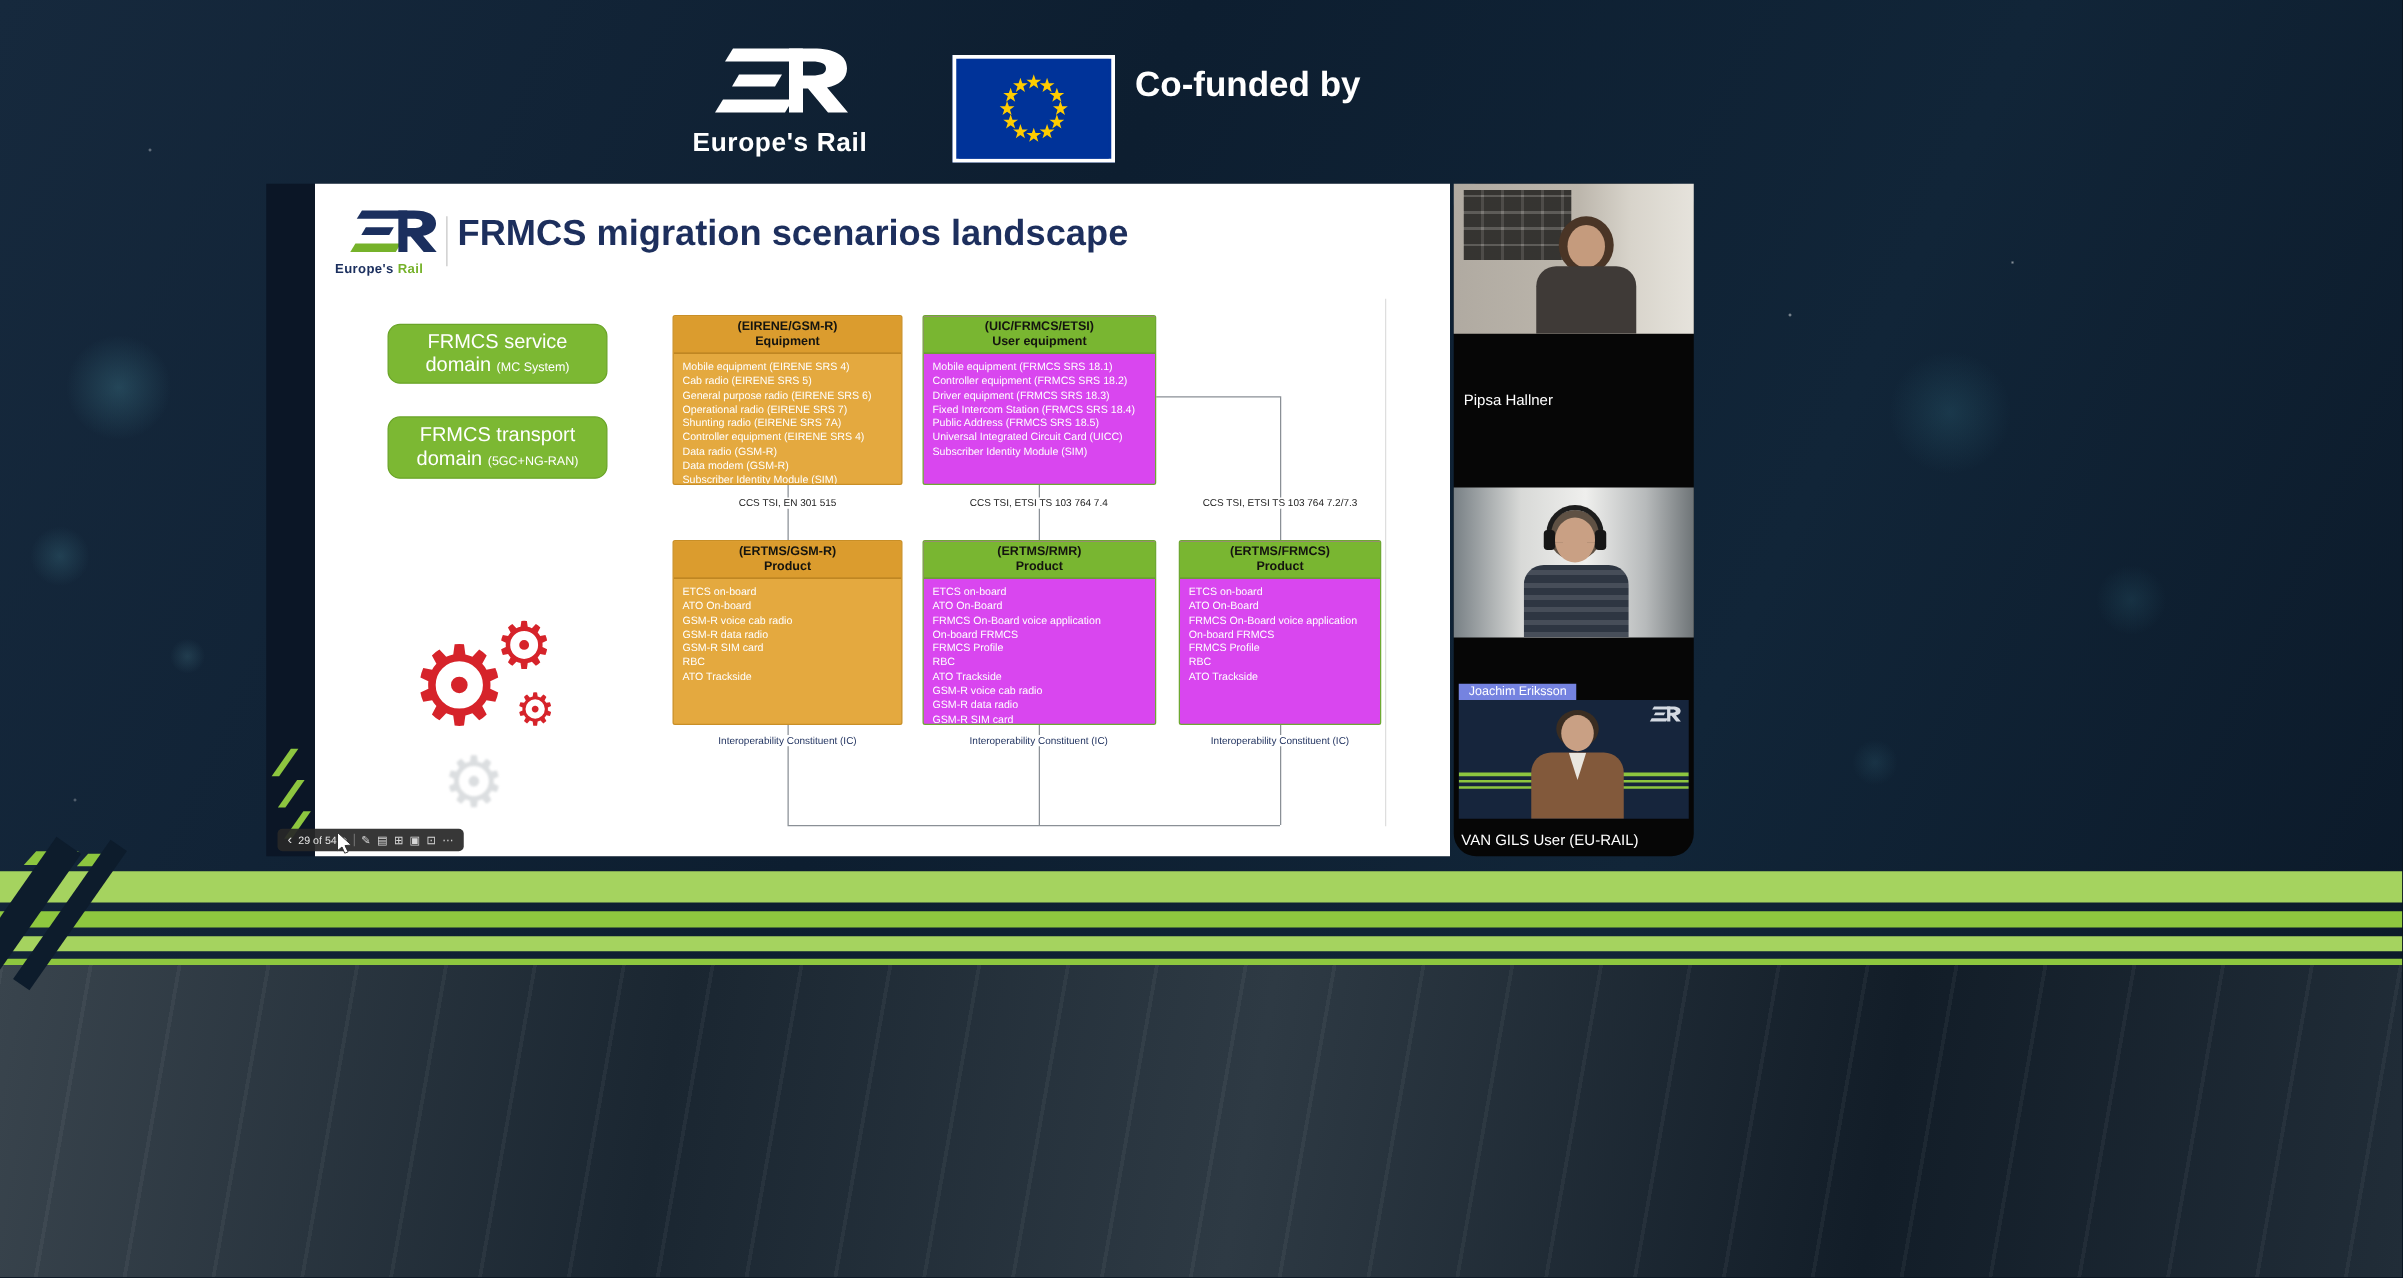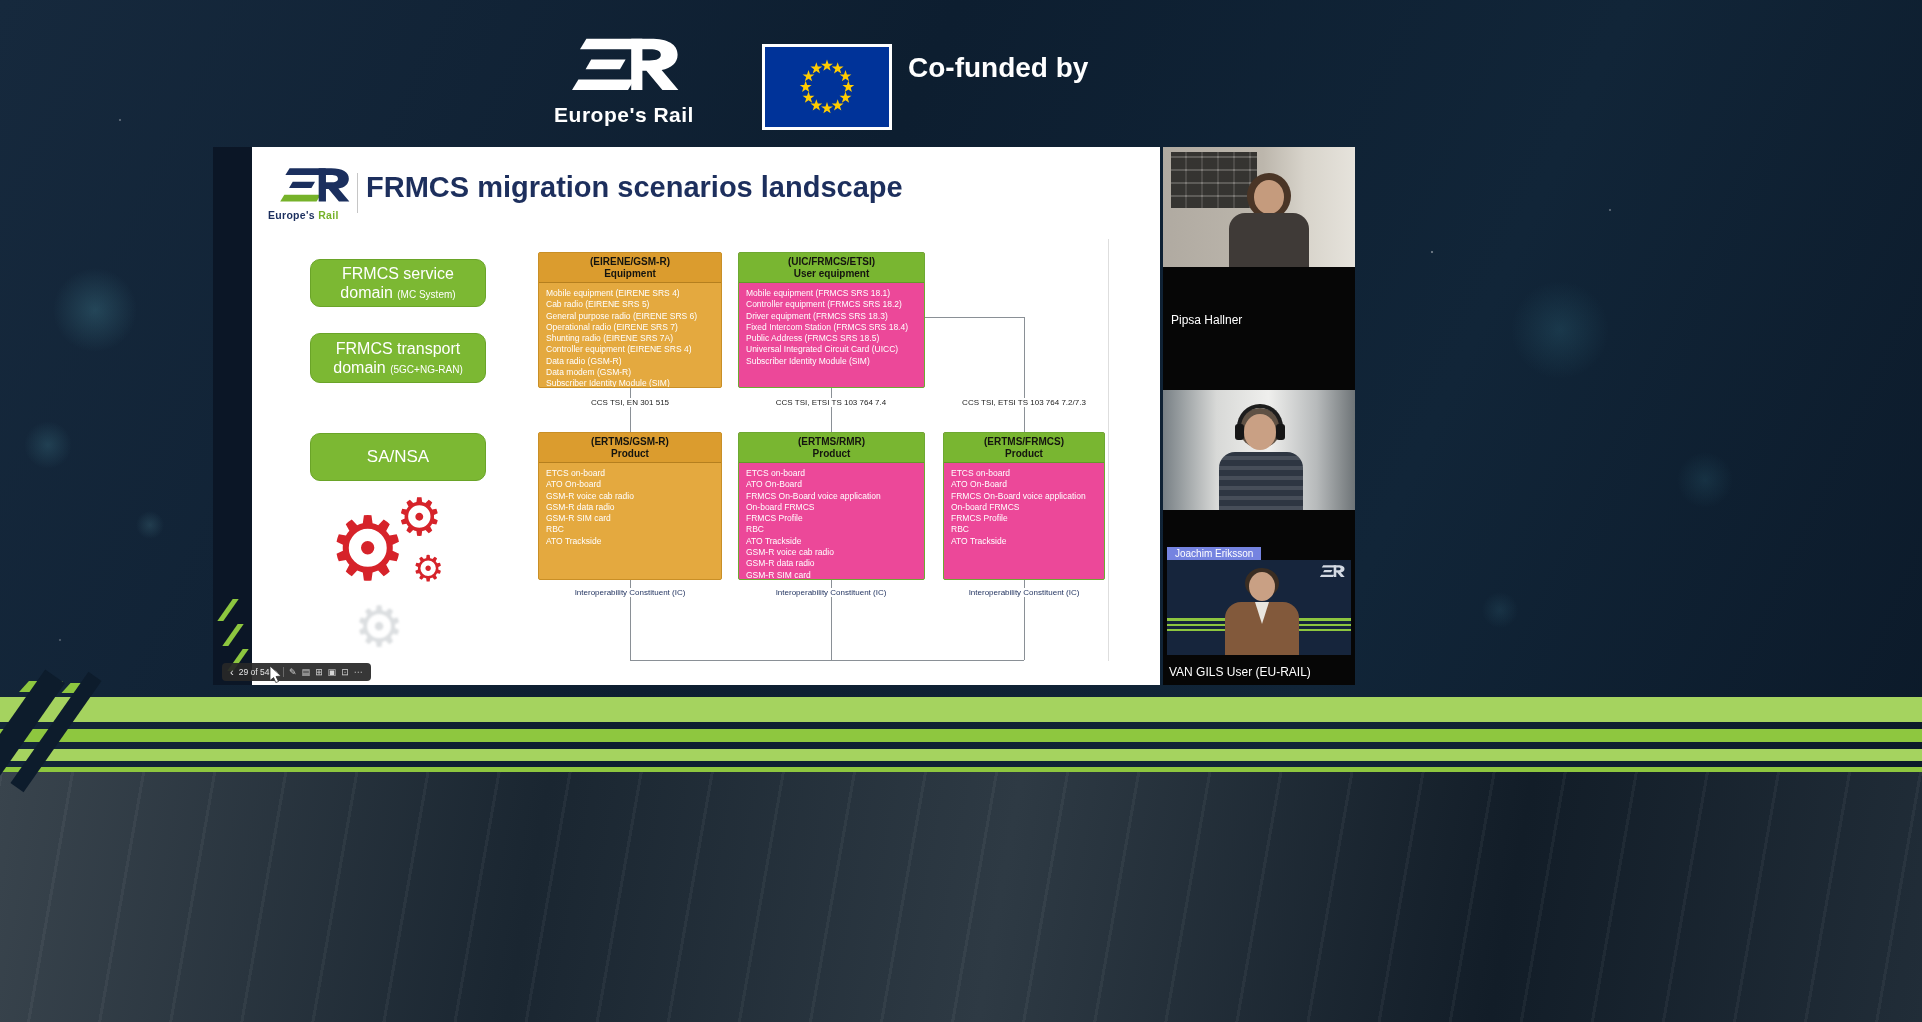--- a/index.html
+++ b/index.html
@@ -63,21 +63,21 @@
   .dbox.single .l1 { font-size:17px; }
 
   
   .gear { position:absolute; font-family:"DejaVu Sans", sans-serif; color:#d6232a; line-height:1; }
   .gear.shadow { color:#9aa2a8; opacity:.35; filter:blur(1px); }
 
   
   .ebox { position:absolute; border-radius:2px; overflow:hidden; }
   .ebox.orange { background:#e4a93f; border:1px solid #c98f26; }
   .ebox.orange .ebox-head { background:#db9c2e; border-bottom:1px solid #b57f1e; }
-  .ebox.green { background:#ec4899; border:1px solid #6ea832; }
+  .ebox.green { background:#d946ef; border:1px solid #6ea832; }
   .ebox.green .ebox-head { background:#79b631; border-bottom:1px solid #63992a; }
   .ebox-head { text-align:center; padding:3px 2px 2px; color:#14140f; }
   .ebox-head .h1, .ebox-head .h2 { font-size:10px; font-weight:bold; line-height:12px; }
   .ebox-items { padding:5px 7px; }
   .ebox-item { font-size:8.5px; line-height:11.3px; color:#fff; white-space:nowrap; }
 
   .tsi { position:absolute; top:251px; transform:translateX(-50%); font-size:8px; color:#222;
     background:#fff; padding:0 3px; white-space:nowrap; z-index:2; }
   .ic-label { position:absolute; top:441px; transform:translateX(-50%); font-size:8px; color:#1d2f5d;
     background:#fff; padding:0 2px; white-space:nowrap; z-index:2; }
@@ -88,21 +88,21 @@
   .pptbar { position:absolute; left:9px; top:516px; height:18px; background:rgba(40,40,40,.93);
     border-radius:4px; display:flex; align-items:center; gap:5px; padding:0 8px;
     color:#e6e6e6; z-index:4; }
   .tb-btn { font-size:11px; line-height:11px; cursor:default; }
   .tb-count { font-size:8.5px; }
   .tb-sep { width:1px; height:10px; background:#6a6a6a; }
   .tb-ic { font-size:9px; color:#d6d6d6; }
   .cursor { position:absolute; left:56px; top:518px; z-index:6; }
 
   
-  .panel { position:absolute; left:1163px; top:147px; width:192px; height:538px; background:#060606; }
+  .panel { position:absolute; left:1163px; top:147px; width:192px; height:538px; background:#060606;border-radius:18px; }
   .tile { position:absolute; left:0; width:192px; overflow:hidden; }
   .p-name { position:absolute; color:#fff; font-size:12px; white-space:nowrap; }
   .p-badge { position:absolute; left:4px; top:400px; background:#7583e0; color:#fff;
     font-size:10px; padding:1px 8px; z-index:3; }
 
   .tile1 { top:0; height:120px;
     background:linear-gradient(90deg,#b0aaa1 0%,#bcb6ac 52%,#d8d4cb 74%,#e6e3dc 100%); }
   .tile1 .art { position:absolute; left:8px; top:5px; width:86px; height:56px; background:#57544f;
     background-image:repeating-linear-gradient(0deg, rgba(0,0,0,.25) 0 11px, rgba(255,255,255,.12) 11px 13px),
       repeating-linear-gradient(90deg, rgba(0,0,0,.18) 0 14px, rgba(255,255,255,.10) 14px 16px); }
@@ -212,23 +212,20 @@
       <h1 class="slide-title">FRMCS migration scenarios landscape</h1>
 
       <div class="dbox" style="top:112px; height:48px;">
         <div class="l1">FRMCS service</div>
         <div class="l2"><span>domain </span><span class="note">(MC System)</span></div>
       </div>
       <div class="dbox" style="top:186px; height:50px;">
         <div class="l1">FRMCS transport</div>
         <div class="l2"><span>domain </span><span class="note">(5GC+NG-RAN)</span></div>
       </div>
-      <div class="dbox single" style="top:286px; height:48px;">
-        <div class="l1">SA/NSA</div>
-      </div>
 
       <div class="gear shadow" style="left:102px; top:452px; font-size:56px;">⚙</div>
       <div class="gear" style="left:76px;  top:358px; font-size:88px;">⚙</div>
       <div class="gear" style="left:144px; top:344px; font-size:52px;">⚙</div>
       <div class="gear" style="left:160px; top:404px; font-size:36px;">⚙</div>
 
       <div class="ln" style="left:378px; top:241px; width:1px; height:44px;"></div>
       <div class="ln" style="left:579px; top:241px; width:1px; height:44px;"></div>
       <div class="ln" style="left:673px; top:170px; width:99px; height:1px;"></div>
       <div class="ln" style="left:772px; top:170px; width:1px; height:115px;"></div>

